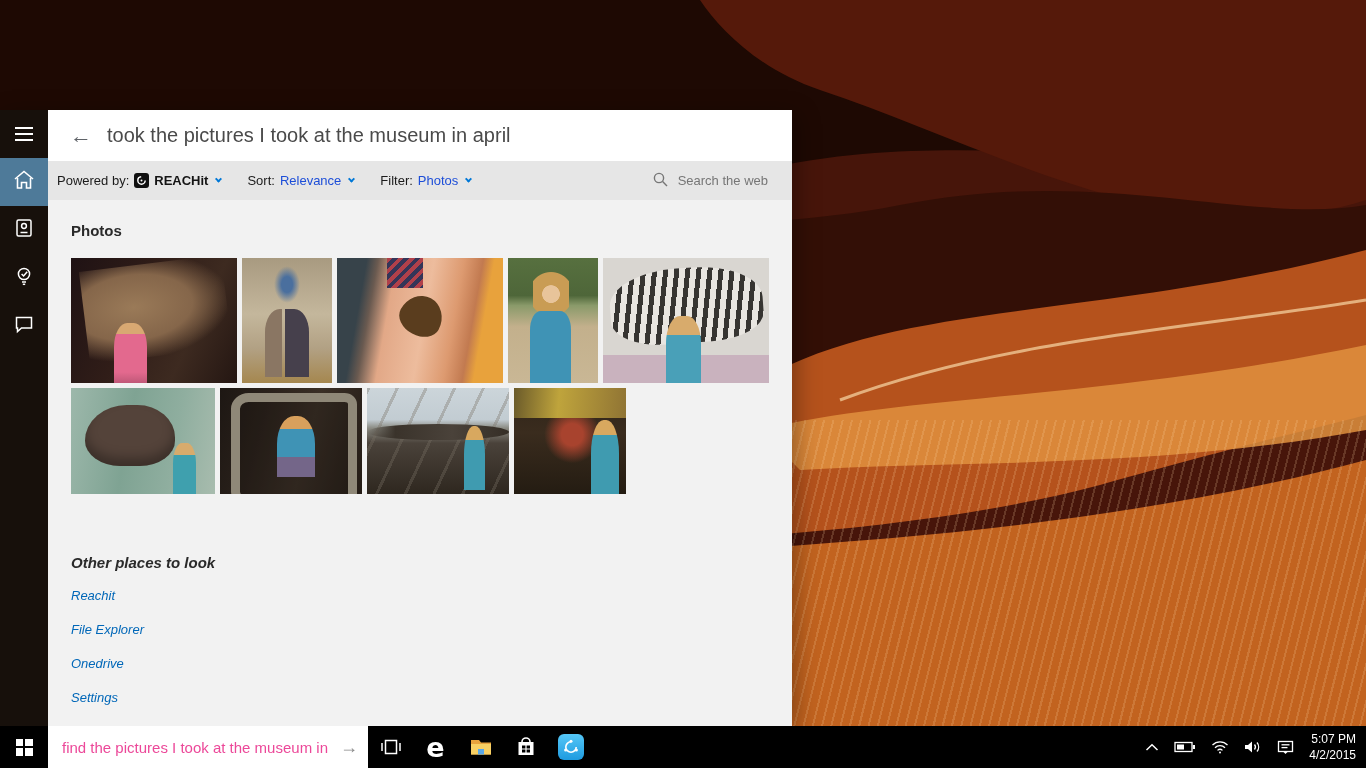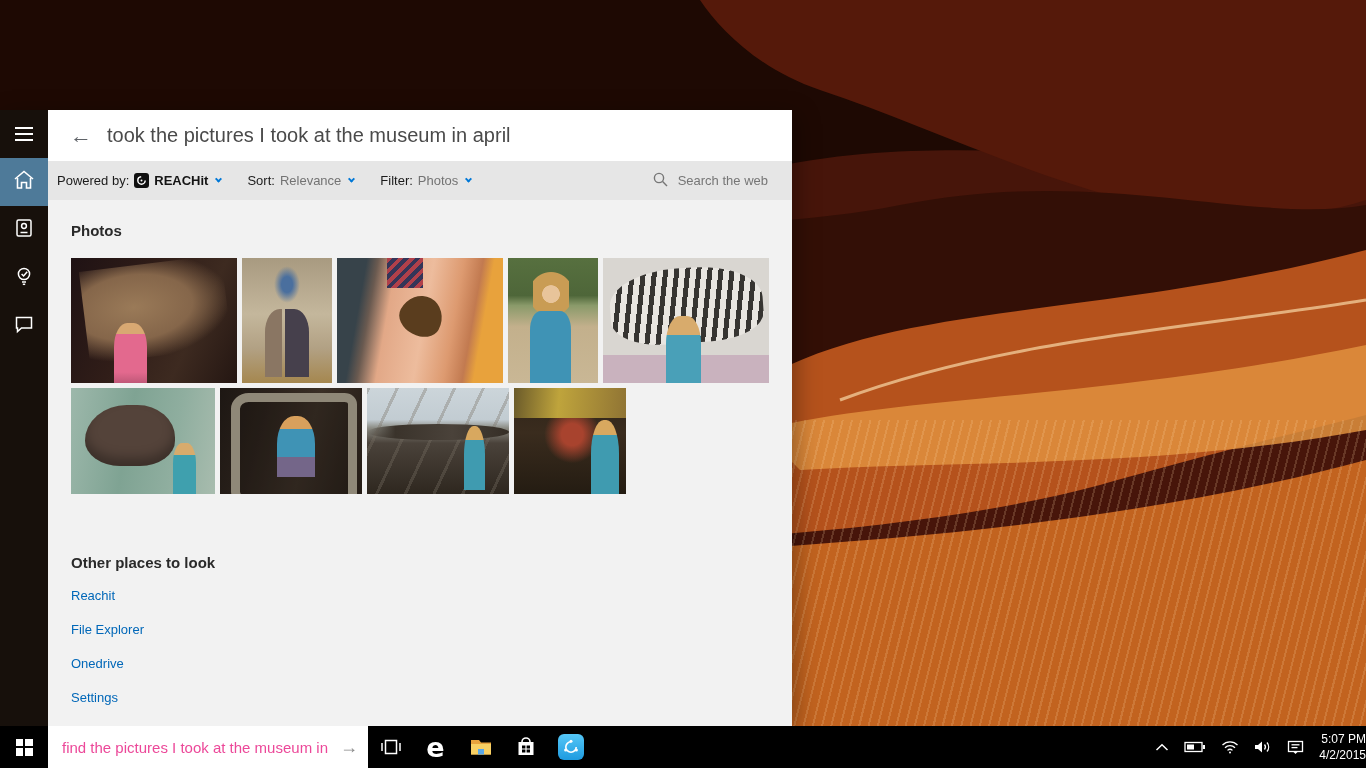--- a/index.html
+++ b/index.html
@@ -27,21 +27,21 @@
     padding:0 0 0 22px; gap:15px; flex:none; }
   .back-arrow { font-size:22px; color:#5f6368; line-height:1; cursor:pointer; }
   .query-text { font-size:20px; color:#4a4a4a; }
 
   .toolbar { height:39px; background:#e6e6e6; display:flex; align-items:center;
     padding:0 24px 0 9px; font-size:13px; color:#1b1b1b; flex:none; }
   .tb-group { display:flex; align-items:center; gap:5px; margin-right:26px; white-space:nowrap; }
   .reachit-logo { width:15px; height:15px; border-radius:3px; background:#101010;
     display:inline-flex; align-items:center; justify-content:center; }
   .provider-name { font-weight:700; color:#141414; }
-  .blue { color:#737373;text-align:right; }
+  .blue { color:#1d4ed8;text-align:right; }
   .chev { display:inline-block; width:5px; height:5px; border-right:2px solid #0078d7;
     border-bottom:2px solid #0078d7; transform:rotate(45deg) translate(-1px,-1px); margin-left:3px; }
   .web-search { margin-left:auto; display:flex; align-items:center; gap:9px; color:#767676; cursor:text; }
 
   .panel-content { flex:1; padding:22px 23px 0 23px; overflow:hidden; }
   .section-title { font-size:15px; font-weight:600; color:#2a2a2a; }
   .grid { display:flex; gap:5px; margin-top:19px; }
   .grid.row2 { margin-top:5px; }
   .tile { position:relative; overflow:hidden; cursor:pointer; flex:none; }
   .row1 .tile { height:125px; }
@@ -106,42 +106,42 @@
     background:linear-gradient(#d8a85f 0 22%,#3f9bb0 22%); }
 
   .p10 { width:112px; background:
     radial-gradient(ellipse at 52% 44%,#a8432e 0 13%,rgba(168,67,46,0) 34%),
     linear-gradient(#2e2318,#3a2c1e 42%,#241c12); }
   .p10::before { left:0; top:0; width:100%; height:28%;
     background:linear-gradient(95deg,#6a5a2a,#bfa43c 40%,#907434); }
   .p10::after { right:6%; top:30%; width:25%; height:70%; border-radius:45% 45% 0 0;
     background:linear-gradient(#d8a85f 0 20%,#3f9bb0 20%); }
 
-  .places { margin-top:60px; }
+  .places { margin-top:60px;font-style:italic; }
   .place-link { display:block; margin-top:19px; font-size:13px; color:#0067b8;
     text-decoration:none; cursor:pointer; width:max-content; }
   .place-link:first-of-type { margin-top:17px; }
 
   
   .taskbar { position:absolute; left:0; bottom:0; width:1366px; height:42px; background:#000;
     z-index:3; display:flex; align-items:stretch; }
   .start { width:48px; display:flex; align-items:center; justify-content:center; cursor:pointer; flex:none; }
   .winlogo { width:17px; height:17px; display:grid; grid-template-columns:1fr 1fr;
     grid-template-rows:1fr 1fr; gap:2px; }
   .winlogo i { background:#fff; }
   .tb-search { width:320px; background:#fff; display:flex; align-items:center;
     padding:0 10px 0 14px; gap:8px; flex:none; cursor:text; }
   .tb-search .val { flex:1; font-size:15px; color:#ec4899; white-space:nowrap; overflow:hidden; }
   .tb-search .go { color:#8a8a8a; font-size:18px; line-height:1; cursor:pointer; }
   .tb-icons { display:flex; align-items:stretch; }
   .tb-icon { width:45px; display:flex; align-items:center; justify-content:center; cursor:pointer; }
   .edge-e { color:#fff; font:700 27px/1 "DejaVu Sans",sans-serif; }
   .shareit-box { width:26px; height:26px; border-radius:6px;
     background:linear-gradient(#55c7f7,#1e9be0); display:flex; align-items:center; justify-content:center; }
-  .tray { margin-left:auto; display:flex; align-items:center; gap:15px; }
+  .tray { margin-left:auto; display:flex; align-items:center; gap:15px; padding-right:10px; }
   .tray-icon { display:flex; align-items:center; justify-content:center; cursor:pointer; }
   .clock { color:#fff; font-size:12px; text-align:right; line-height:1.35; cursor:default; }
 </style>
 </head>
 <body>
 
 <div class="desktop">
   <svg viewBox="0 0 1366 768" preserveAspectRatio="none" width="1366" height="768">
     <rect x="0" y="0" width="1366" height="768" fill="#47150a"></rect>
     <path d="M0,0 H1366 V120 C1150,190 980,120 760,170 C560,215 300,150 0,250 Z" fill="#1e0903"></path>

